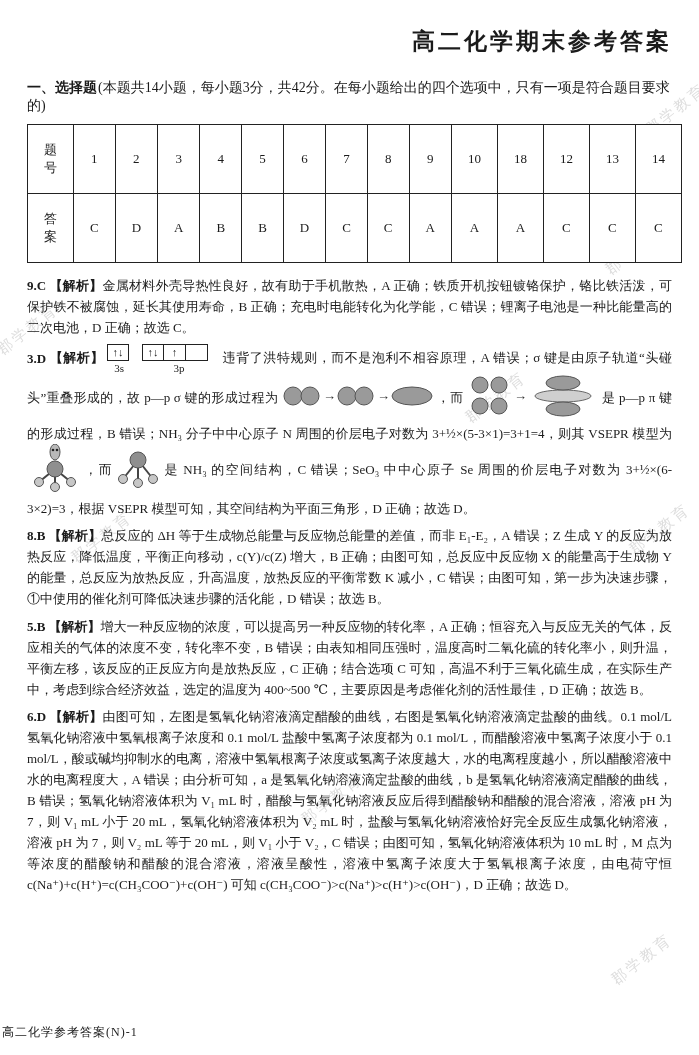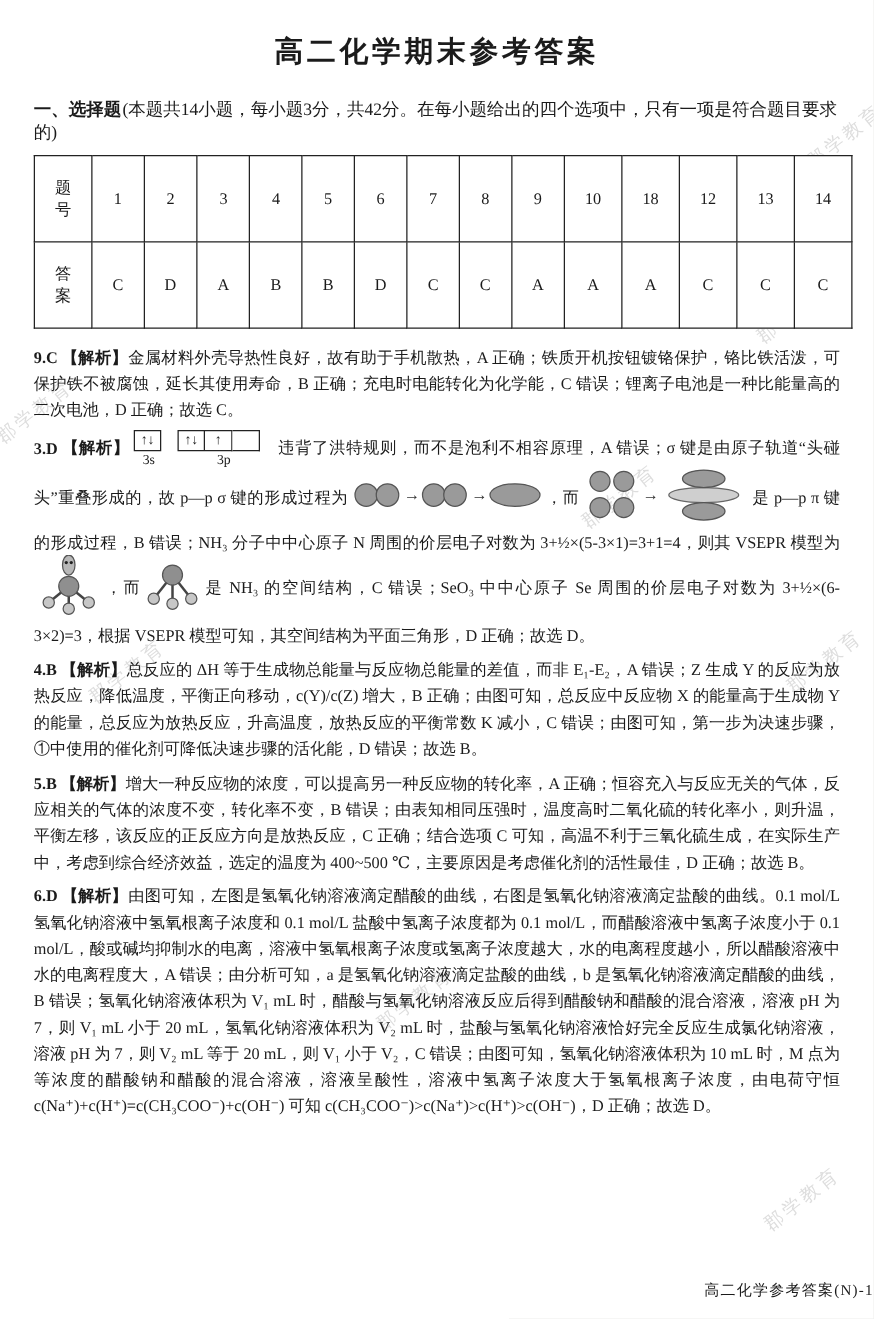--- a/index.html
+++ b/index.html
@@ -5,21 +5,21 @@
   * { margin:0; padding:0; box-sizing:border-box; }
   html,body { background:#e9e9e7; }
   .page {
     position:relative; width:699px; height:1055px; margin:0 auto;
     background:#ffffff; padding:22px 27px 40px; overflow:hidden;
     font-family:"Liberation Serif","DejaVu Serif",serif; color:#1b1b1b;
   }
   .content { position:relative; z-index:1; }
   .title {
     font-family:"Liberation Sans","DejaVu Sans",sans-serif;
-    font-weight:700; font-size:23px; text-align:center; letter-spacing:3px;
+    font-weight:700; font-size:23px; text-align:right; letter-spacing:3px;
     margin:4px 0 22px;
   }
   .section-heading { font-size:14px; margin-bottom:9px; }
   .section-heading b { font-weight:700; margin-right:1px; }
   .ans-table { border-collapse:collapse; margin:0 auto 12px; background:#fff; }
   .ans-table td { border:1px solid #222; width:37px; height:21px; text-align:center; font-size:13px; padding:16px; }
   .ans-table td.hdr { width:52px; }
   .exp { font-size:13px; line-height:1.62; text-align:justify; margin-bottom:6px; }
   .exp b { font-weight:700; }
   .exp-num { margin-right:3px; }
@@ -31,22 +31,22 @@
   .orb-grp .orb-box + .orb-box { border-left:none; }
   .orb-lbls { display:flex; gap:13px; font-size:11px; line-height:13px; margin-top:1px; }
   .orb-lbl { width:24px; text-align:center; }
   .orb-lbl.wide { width:70px; }
   .wm {
     position:absolute; color:#c2c2c2; opacity:.55; transform:rotate(-38deg);
     font-size:15px; letter-spacing:3px; z-index:0; pointer-events:none;
     font-family:"Liberation Sans","DejaVu Sans",sans-serif; white-space:nowrap;
   }
   .footer {
-    position:absolute; left:15px; right:0; bottom:14px; z-index:1;
-    text-align:right; font-size:12px; letter-spacing:1px;
+    position:absolute; left:2px; right:0; bottom:14px; z-index:1;
+    text-align:left; font-size:12px; letter-spacing:1px;
   }
 </style>
 </head>
 <body>
 
 <div class="page">
 
   <span class="wm" style="left:640px;top:100px">郡学教育</span>
   <span class="wm" style="left:600px;top:240px">郡学教育</span>
   <span class="wm" style="left:-8px;top:320px">郡学教育</span>
@@ -154,21 +154,21 @@
             <line x1="22" y1="13" x2="37" y2="32" stroke="#444" stroke-width="2"></line>
             <circle cx="22" cy="13" r="8" fill="#8f8f8f" stroke="#555"></circle>
             <circle cx="7" cy="32" r="4.5" fill="#c7c7c7" stroke="#555"></circle>
             <circle cx="22" cy="36" r="4.5" fill="#c7c7c7" stroke="#555"></circle>
             <circle cx="37" cy="32" r="4.5" fill="#c7c7c7" stroke="#555"></circle>
           </svg></span><span>是 NH₃ 的空间结构，C 错误；SeO₃ 中中心原子 Se 周围的价层电子对数为 3+½×(6-3×2)=3，根据 VSEPR 模型可知，其空间结构为平面三角形，D 正确；故选 D。</span>
     </div>
 
 
     <div class="exp">
-      <b class="exp-num">4.B</b><b>【解析】</b><span>总反应的 ΔH 等于生成物总能量与反应物总能量的差值，而非 E₁-E₂，A 错误；Z 生成 Y 的反应为放热反应，降低温度，平衡正向移动，c(Y)/c(Z) 增大，B 正确；由图可知，总反应中反应物 X 的能量高于生成物 Y 的能量，总反应为放热反应，升高温度，放热反应的平衡常数 K 减小，C 错误；由图可知，第一步为决速步骤，①中使用的催化剂可降低决速步骤的活化能，D 错误；故选 B。</span>
+      <b class="exp-num">8.B</b><b>【解析】</b><span>总反应的 ΔH 等于生成物总能量与反应物总能量的差值，而非 E₁-E₂，A 错误；Z 生成 Y 的反应为放热反应，降低温度，平衡正向移动，c(Y)/c(Z) 增大，B 正确；由图可知，总反应中反应物 X 的能量高于生成物 Y 的能量，总反应为放热反应，升高温度，放热反应的平衡常数 K 减小，C 错误；由图可知，第一步为决速步骤，①中使用的催化剂可降低决速步骤的活化能，D 错误；故选 B。</span>
     </div>
 
     <div class="exp">
       <b class="exp-num">5.B</b><b>【解析】</b><span>增大一种反应物的浓度，可以提高另一种反应物的转化率，A 正确；恒容充入与反应无关的气体，反应相关的气体的浓度不变，转化率不变，B 错误；由表知相同压强时，温度高时二氧化硫的转化率小，则升温，平衡左移，该反应的正反应方向是放热反应，C 正确；结合选项 C 可知，高温不利于三氧化硫生成，在实际生产中，考虑到综合经济效益，选定的温度为 400~500 ℃，主要原因是考虑催化剂的活性最佳，D 正确；故选 B。</span>
     </div>
 
     <div class="exp">
       <b class="exp-num">6.D</b><b>【解析】</b><span>由图可知，左图是氢氧化钠溶液滴定醋酸的曲线，右图是氢氧化钠溶液滴定盐酸的曲线。0.1 mol/L 氢氧化钠溶液中氢氧根离子浓度和 0.1 mol/L 盐酸中氢离子浓度都为 0.1 mol/L，而醋酸溶液中氢离子浓度小于 0.1 mol/L，酸或碱均抑制水的电离，溶液中氢氧根离子浓度或氢离子浓度越大，水的电离程度越小，所以醋酸溶液中水的电离程度大，A 错误；由分析可知，a 是氢氧化钠溶液滴定盐酸的曲线，b 是氢氧化钠溶液滴定醋酸的曲线，B 错误；氢氧化钠溶液体积为 V₁ mL 时，醋酸与氢氧化钠溶液反应后得到醋酸钠和醋酸的混合溶液，溶液 pH 为 7，则 V₁ mL 小于 20 mL，氢氧化钠溶液体积为 V₂ mL 时，盐酸与氢氧化钠溶液恰好完全反应生成氯化钠溶液，溶液 pH 为 7，则 V₂ mL 等于 20 mL，则 V₁ 小于 V₂，C 错误；由图可知，氢氧化钠溶液体积为 10 mL 时，M 点为等浓度的醋酸钠和醋酸的混合溶液，溶液呈酸性，溶液中氢离子浓度大于氢氧根离子浓度，由电荷守恒 c(Na⁺)+c(H⁺)=c(CH₃COO⁻)+c(OH⁻) 可知 c(CH₃COO⁻)&gt;c(Na⁺)&gt;c(H⁺)&gt;c(OH⁻)，D 正确；故选 D。</span>
     </div>
 

